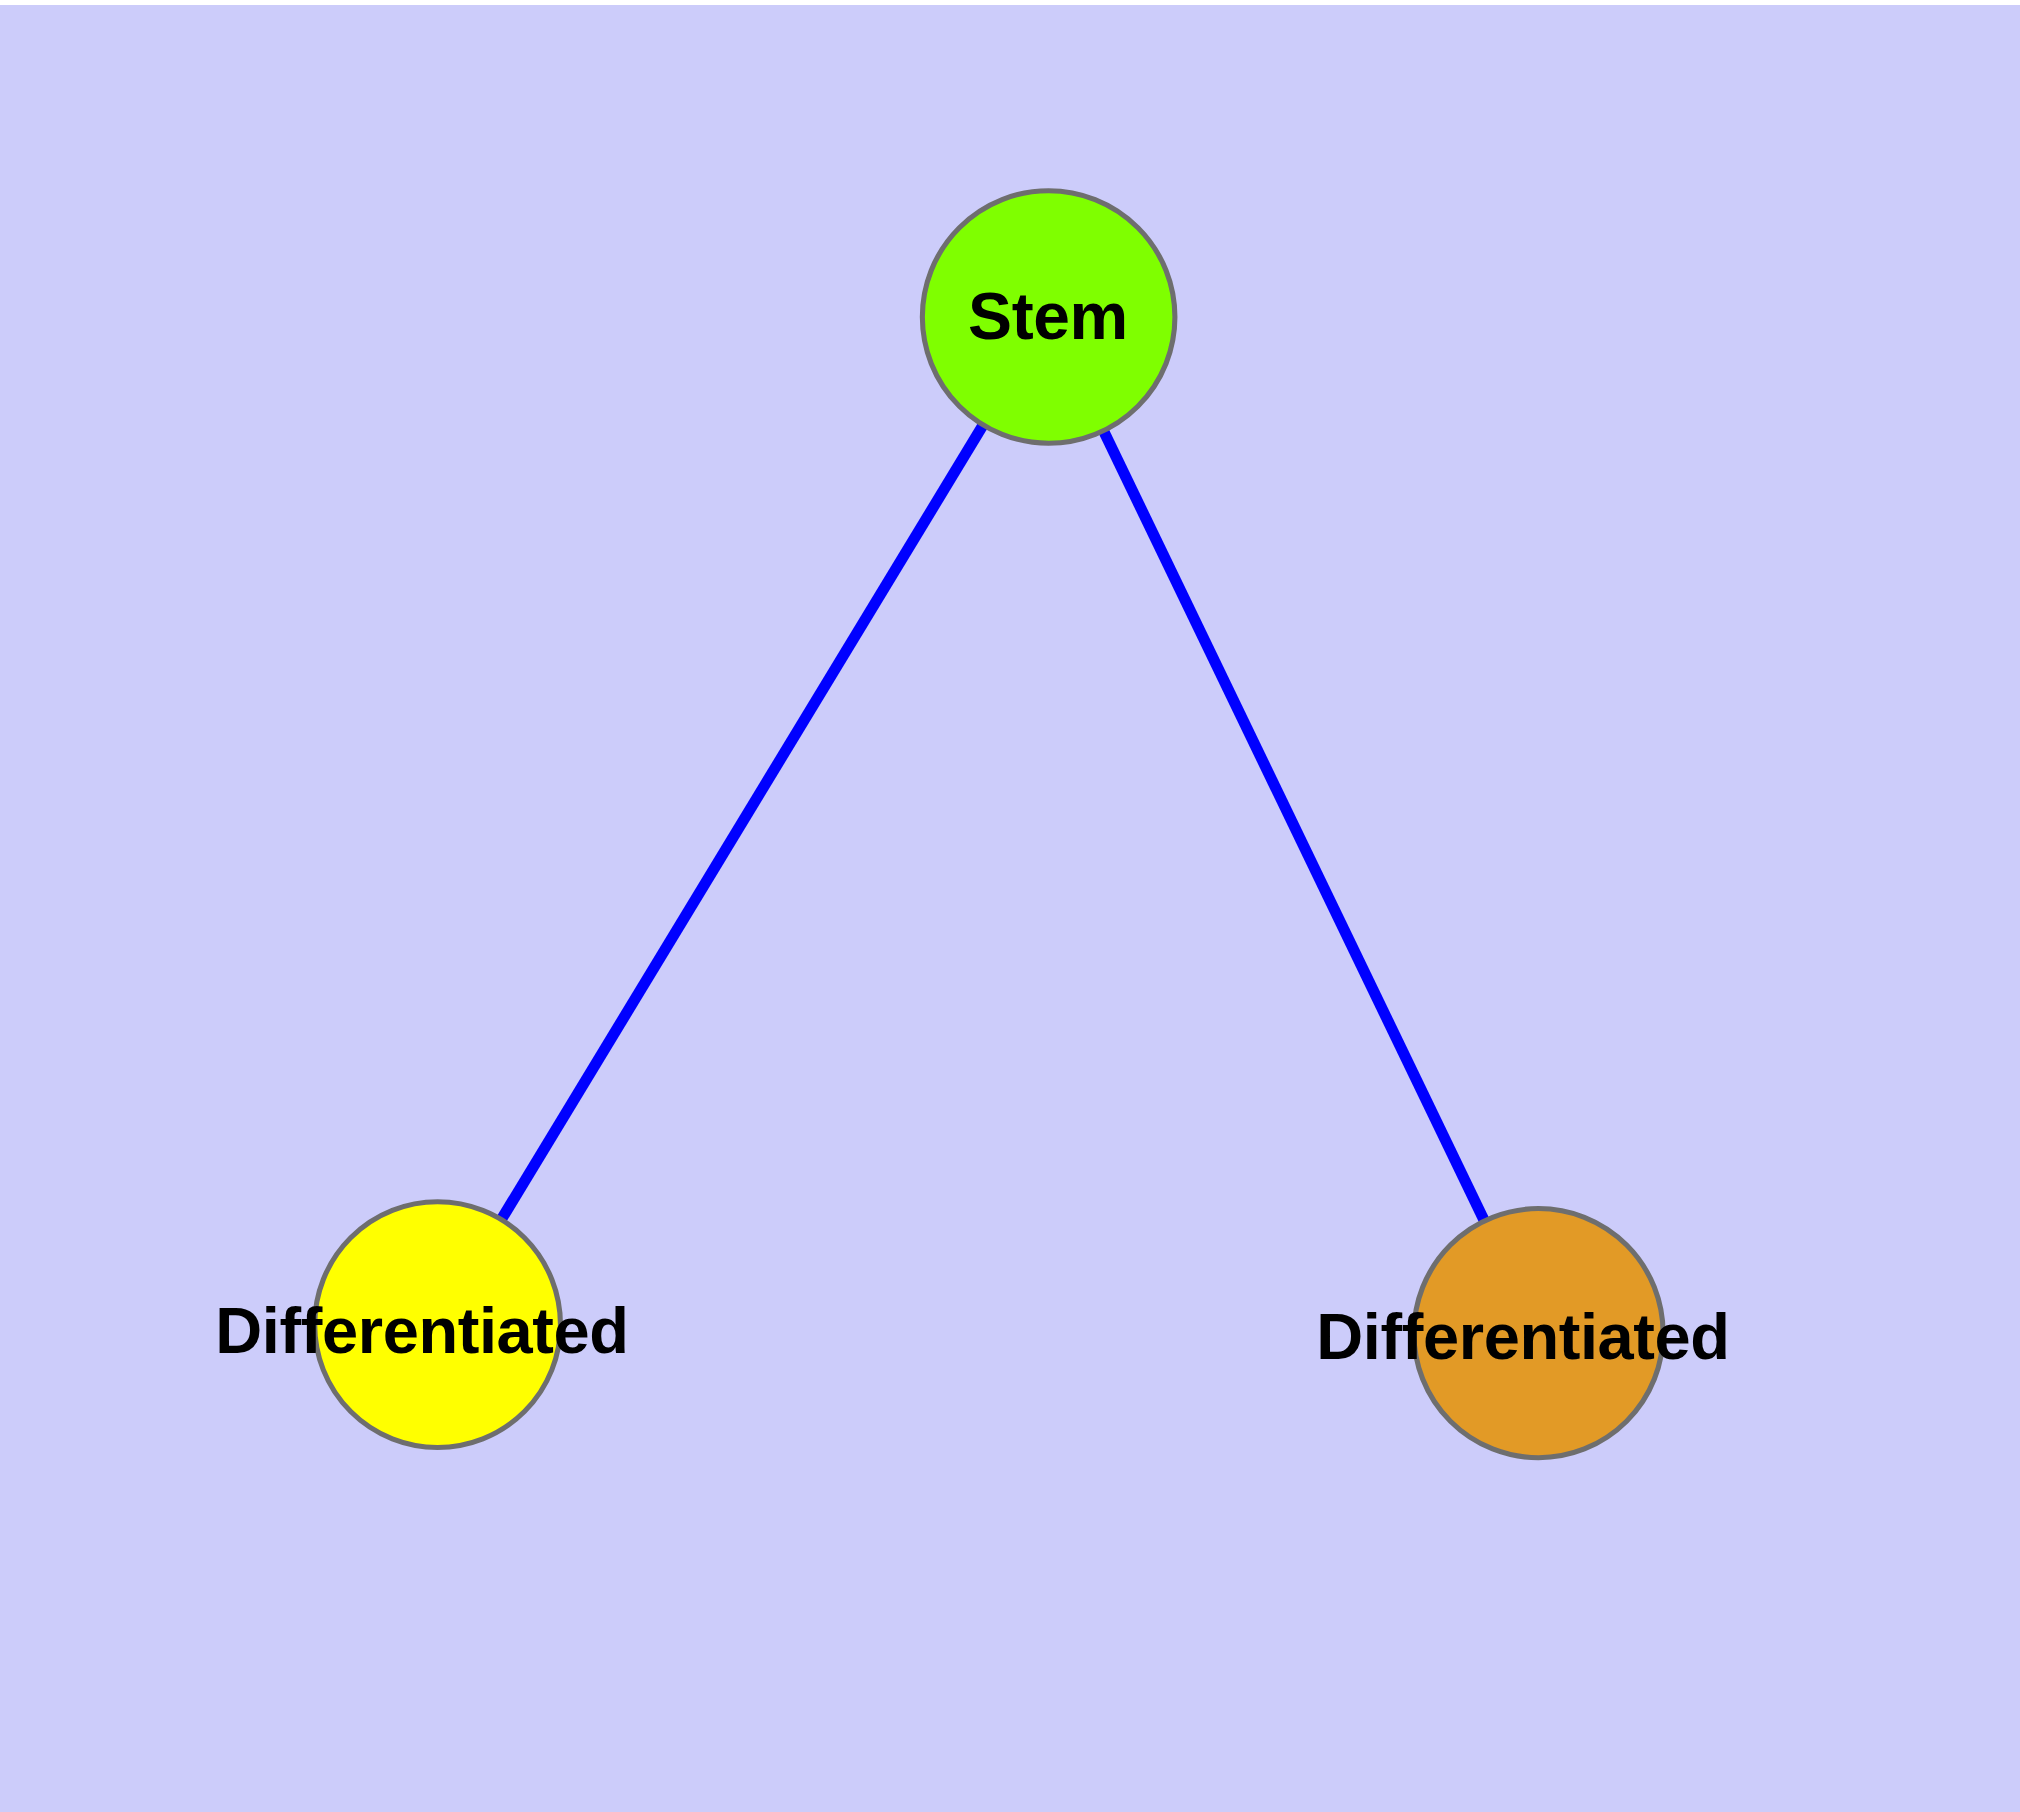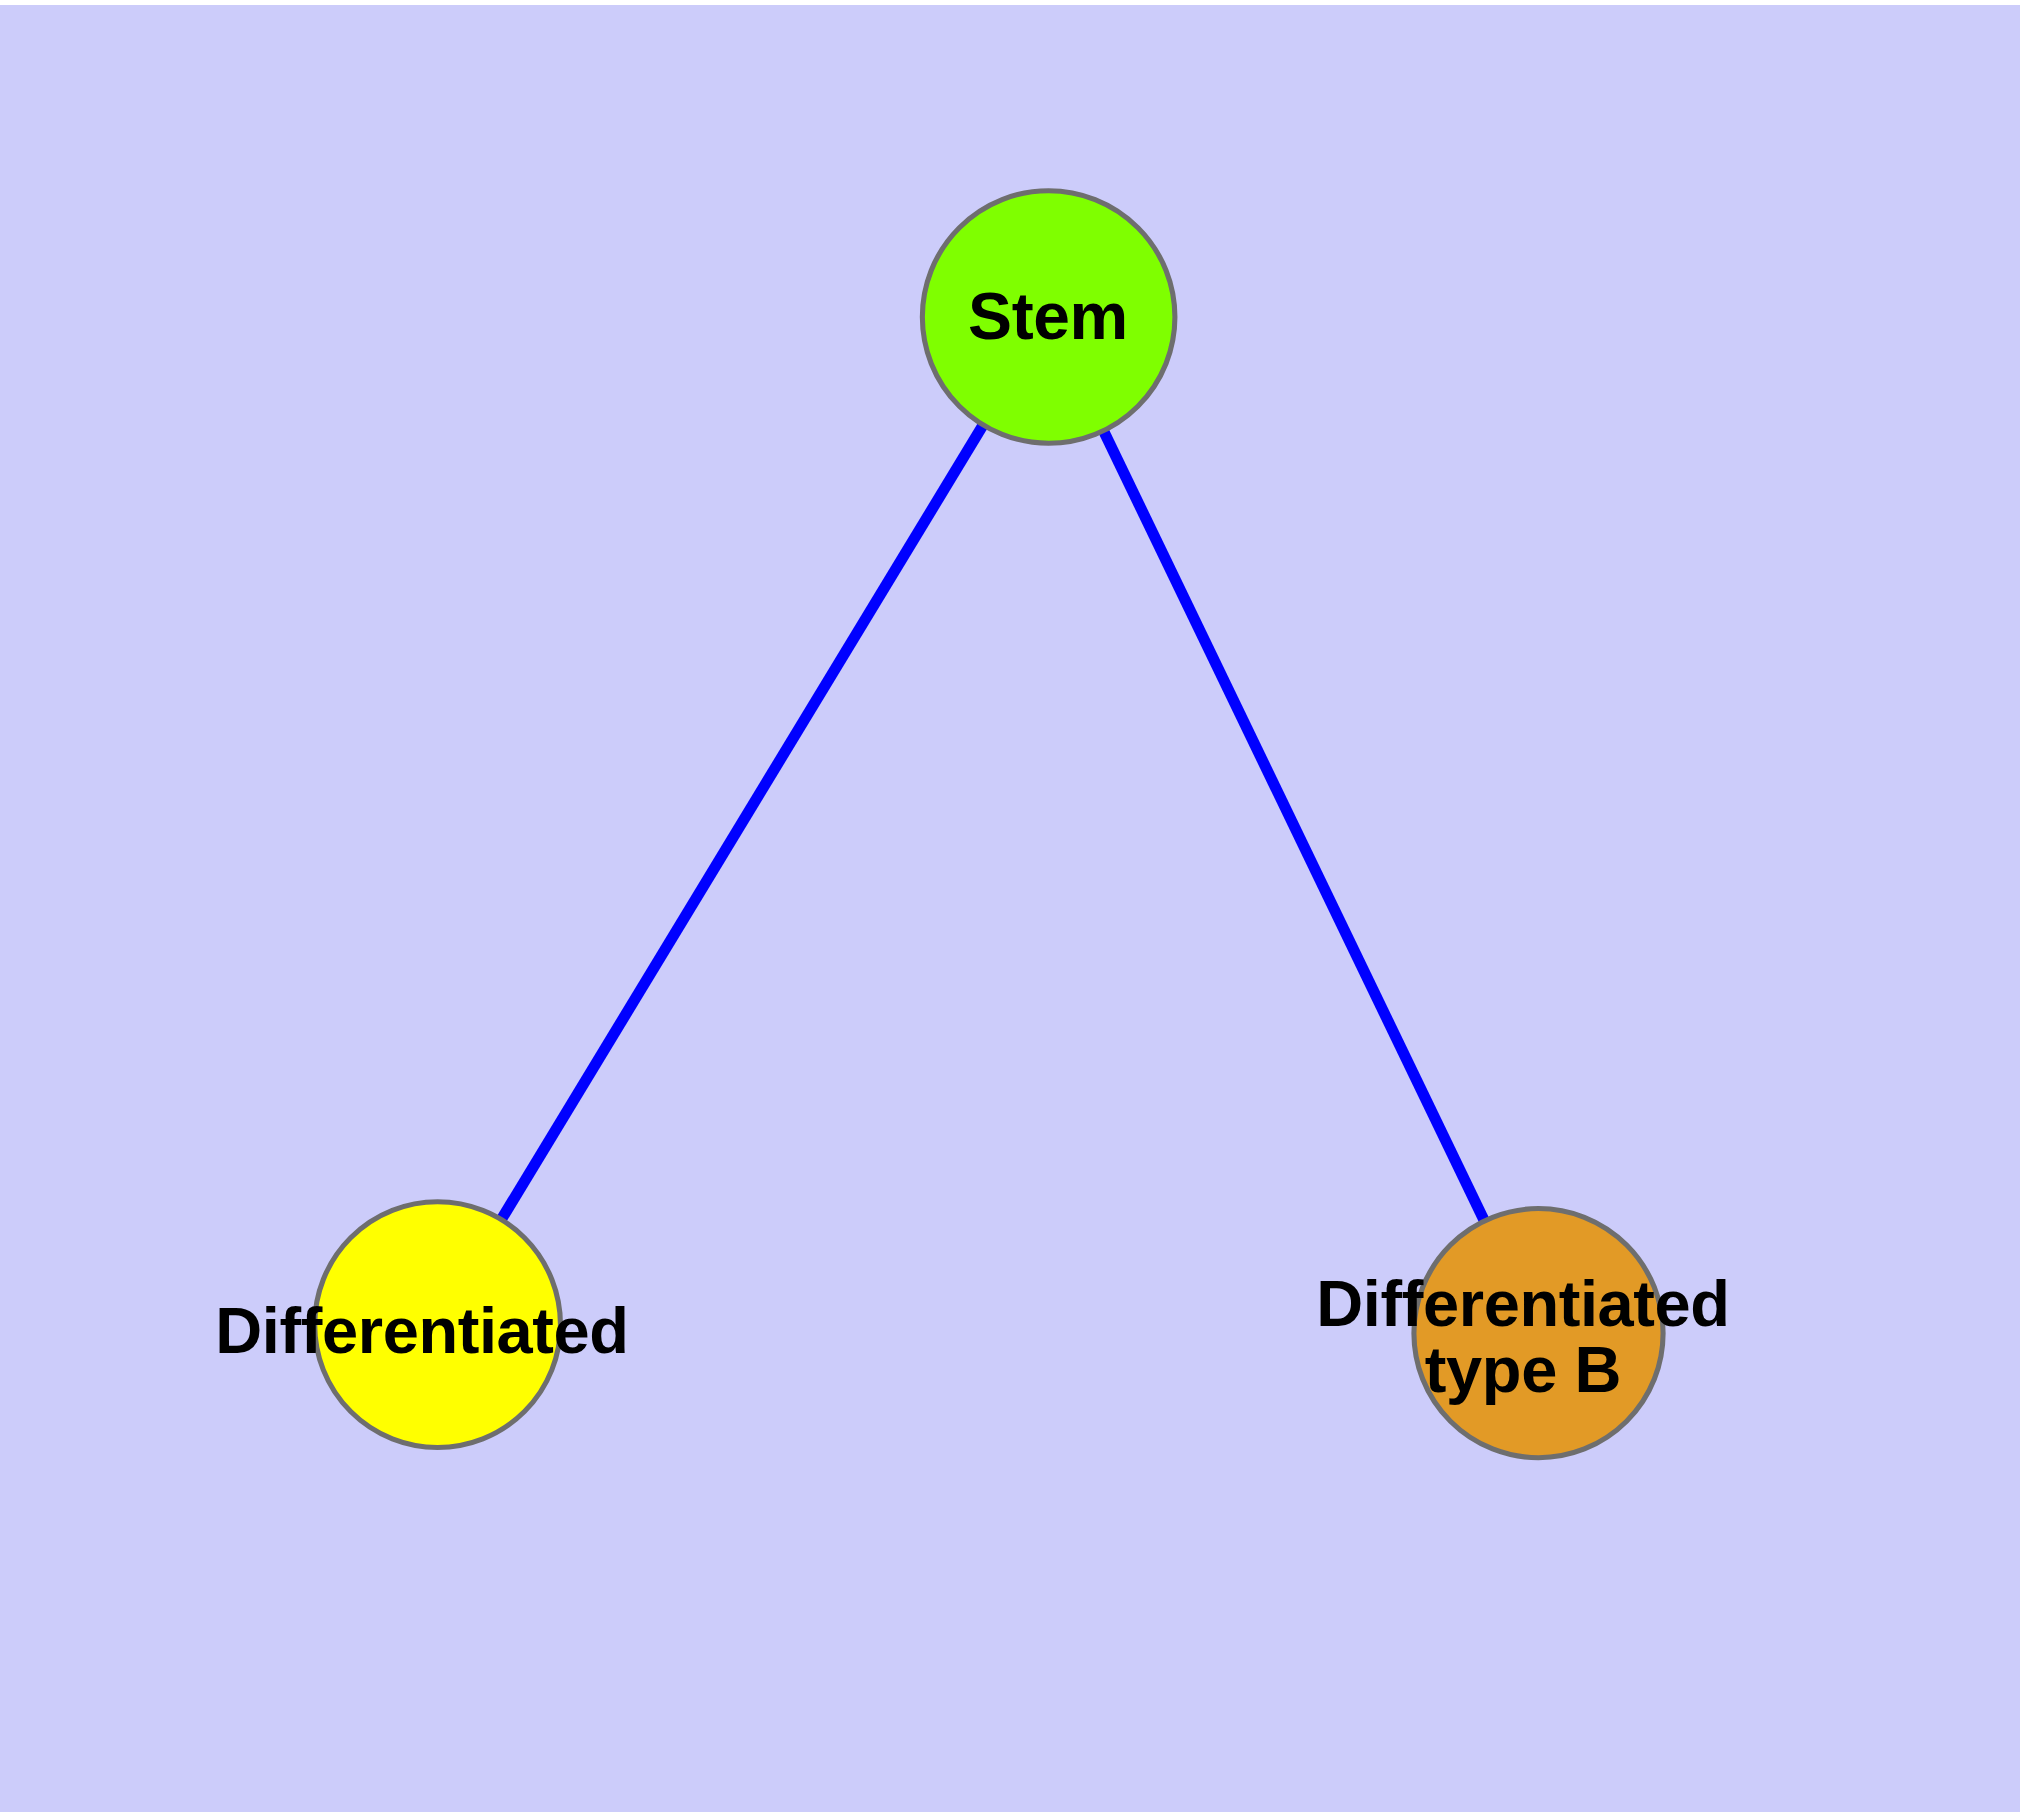--- a/index.html
+++ b/index.html
@@ -25,21 +25,21 @@
   }
   #graph-svg {
     position: absolute;
     left: 0;
     top: 0;
     width: 2021px;
     height: 1812px;
   }
   .node-label {
     position: absolute;
-    text-align: center;
+    text-align: right;
     font-weight: bold;
     color: #000000;
     white-space: pre;
     line-height: 1.02;
     letter-spacing: -0.4px;
     pointer-events: none;
     transform: translate(-50%, -50%);
   }
   .label-stem   { font-size: 66px; }
   .label-typea  { font-size: 65px; }
@@ -60,17 +60,17 @@
     <g id="nodes-layer">
         <circle cx="1237" cy="374" r="149" fill="#7fff00" stroke="#6e6e6e" stroke-width="6"></circle>
         <circle cx="516" cy="1563" r="145" fill="#ffff00" stroke="#6e6e6e" stroke-width="6"></circle>
         <circle cx="1815" cy="1573" r="147" fill="#e29a26" stroke="#6e6e6e" stroke-width="6"></circle>
       </g>
   </svg>
 
   <div id="labels-layer">
       <div class="node-label label-stem" style="left: 1048px; top: 317px;"><div>Stem</div></div>
       <div class="node-label label-typea" style="left: 422px; top: 1331px;"><div>Differentiated</div></div>
-      <div class="node-label label-typeb" style="left: 1523px; top: 1337px;"><div>Differentiated</div><div>type B</div></div>
+      <div class="node-label label-typeb" style="left: 1523px; top: 1337px;"><div>Differentiated</div></div>
     </div>
 
 </div>
 
 
 </body></html>

